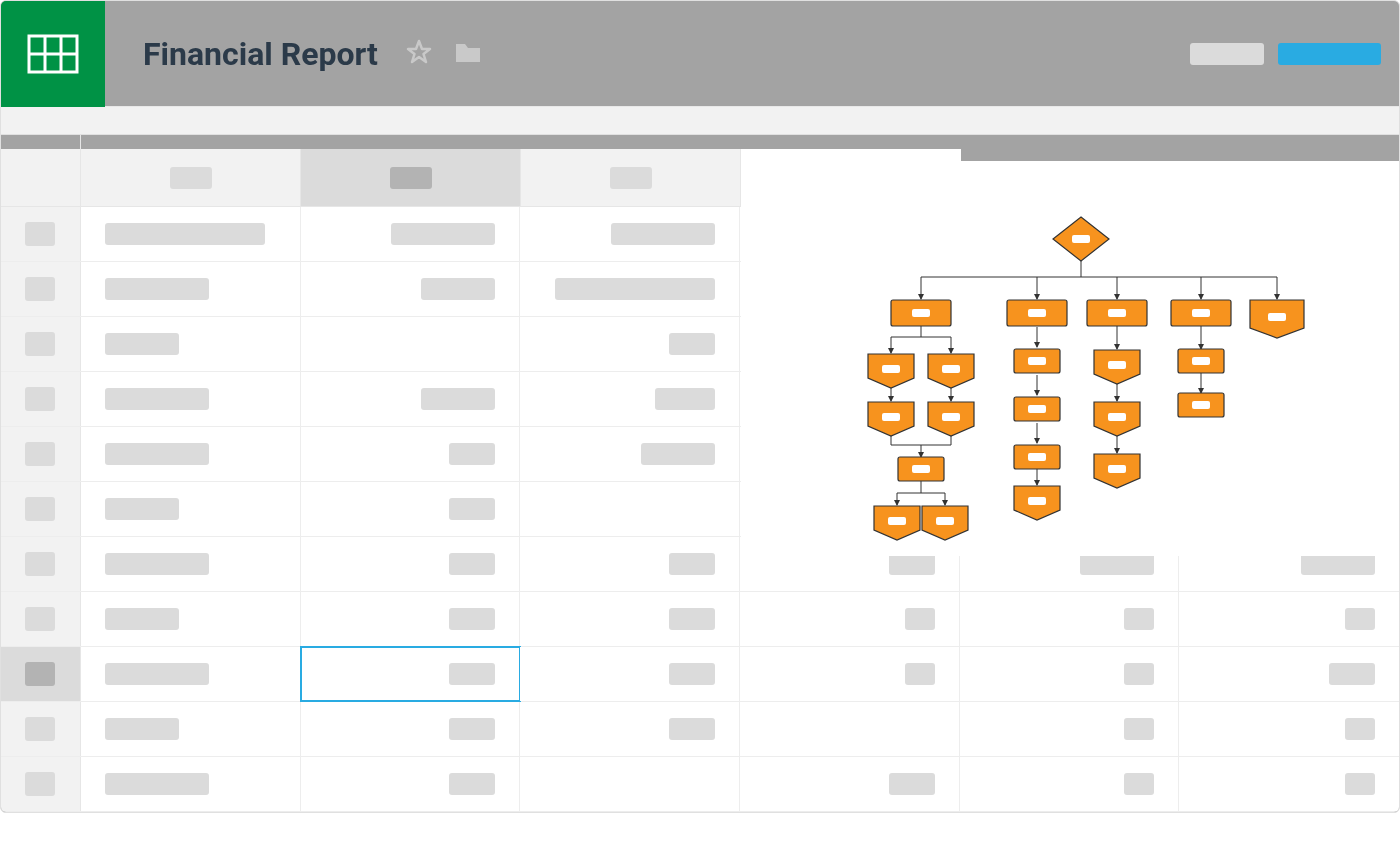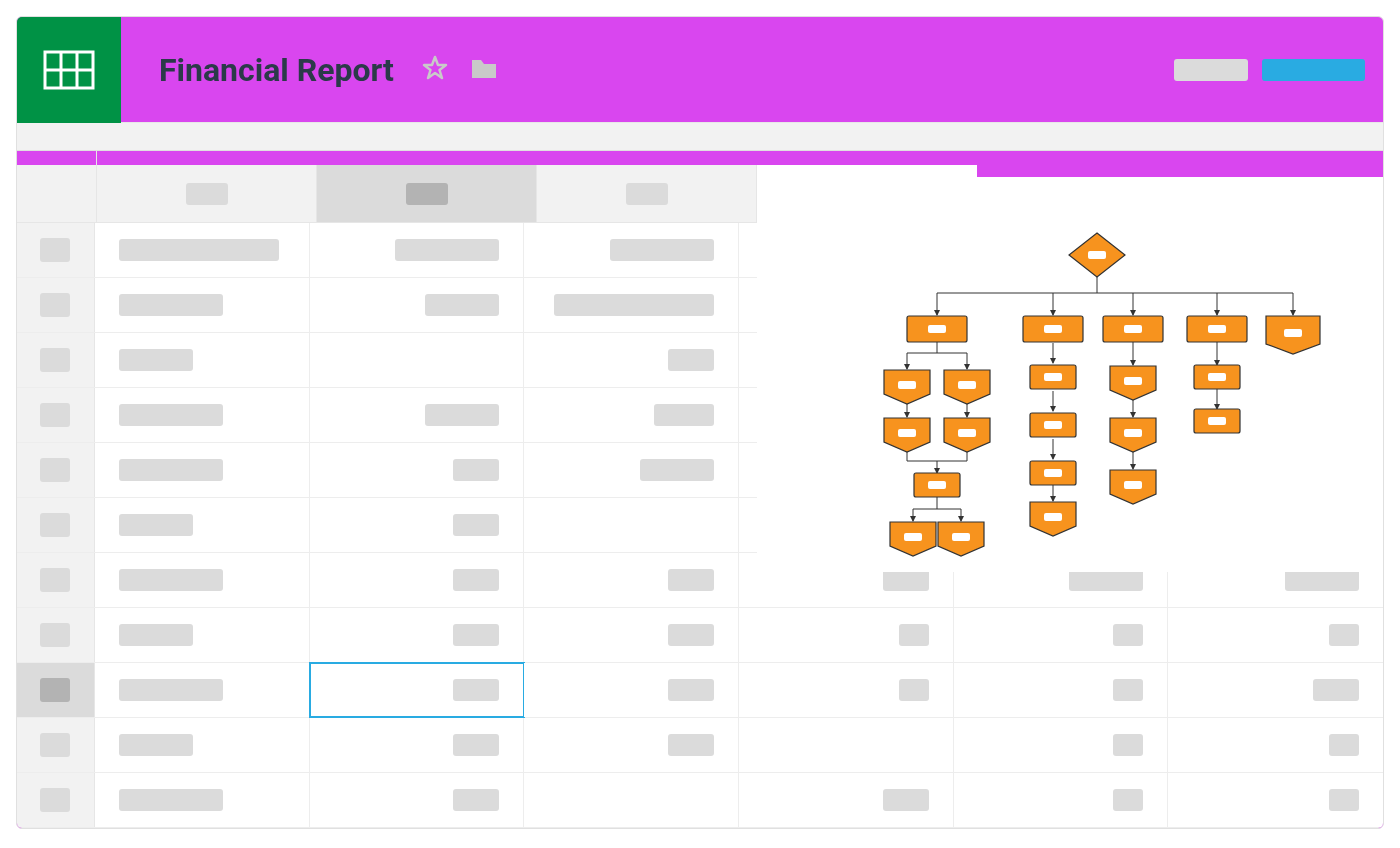--- a/index.html
+++ b/index.html
@@ -1,17 +1,17 @@
 <!DOCTYPE html>
 <html><head>
 <meta charset="utf-8">
 <style>
   * { box-sizing: border-box; margin: 0; padding: 0; }
   body { font-family: -apple-system, BlinkMacSystemFont, "Segoe UI", Roboto, sans-serif; background: #fff; width: 1400px; height: 848px; overflow: hidden; }
-  .card { border: 1px solid #e0e0e0; border-radius: 6px; margin: 16px; overflow: hidden; background: #d946ef; }
+  .card { border: 1px solid #e0e0e0; border-radius: 6px; margin: 0; overflow: hidden; background: #a3a3a3; }
 
   
   .header { display: flex; align-items: center; height: 106px; border-bottom: 1px solid #e8e8e8; }
   .app-icon { width: 104px; height: 106px; background: #009245; display: flex; align-items: center; justify-content: center; }
   .grid-icon rect { stroke: #fff; stroke-width: 3; fill: none; }
   .grid-icon line { stroke: #fff; stroke-width: 3; }
   .title { font-size: 32px; font-weight: 700; color: #2b3a49; margin-left: 38px; }
   .star-icon svg polygon { fill: none; stroke: #c9c9c9; stroke-width: 2.5; stroke-linejoin: round; }
   .star-icon { margin-left: 28px; }
   .folder-icon svg { fill: #c9c9c9; }

